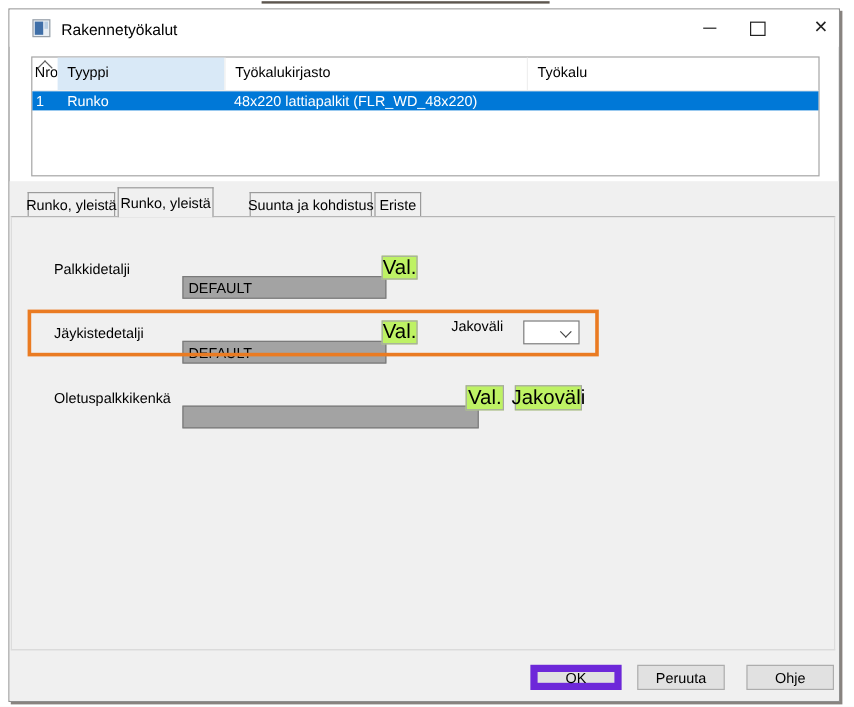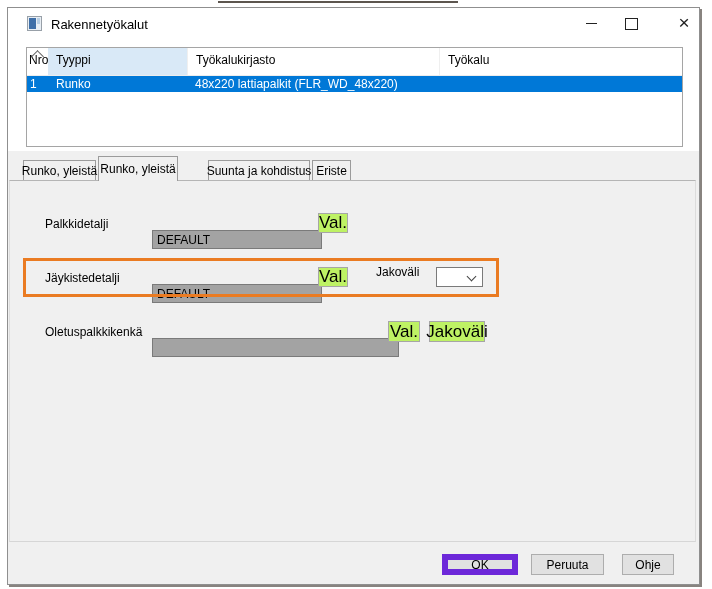--- a/index.html
+++ b/index.html
@@ -92,21 +92,21 @@
     border:3px solid #EA7B22;z-index:5;pointer-events:none;background:transparent;
   }
   
   .fbtn{
     position:absolute;box-sizing:border-box;height:21px;top:546px;
     background:#e1e1e1;border:1px solid #adadad;
     display:flex;align-items:center;justify-content:center;font-size:12px;
   }
   .fbtn.ok{left:434px;width:76px;border:6px solid #6d28d9;}
   .fbtn.cancel{left:523px;width:73px;}
-  .fbtn.help{left:614px;width:52px;}
+  .fbtn.help{left:614px;width:73px;}
 </style>
 </head>
 <body>
 
 <div class="bg-line"></div>
 
 <div class="dialog">
 
   <div class="titlebar">
     <div class="app-icon">

